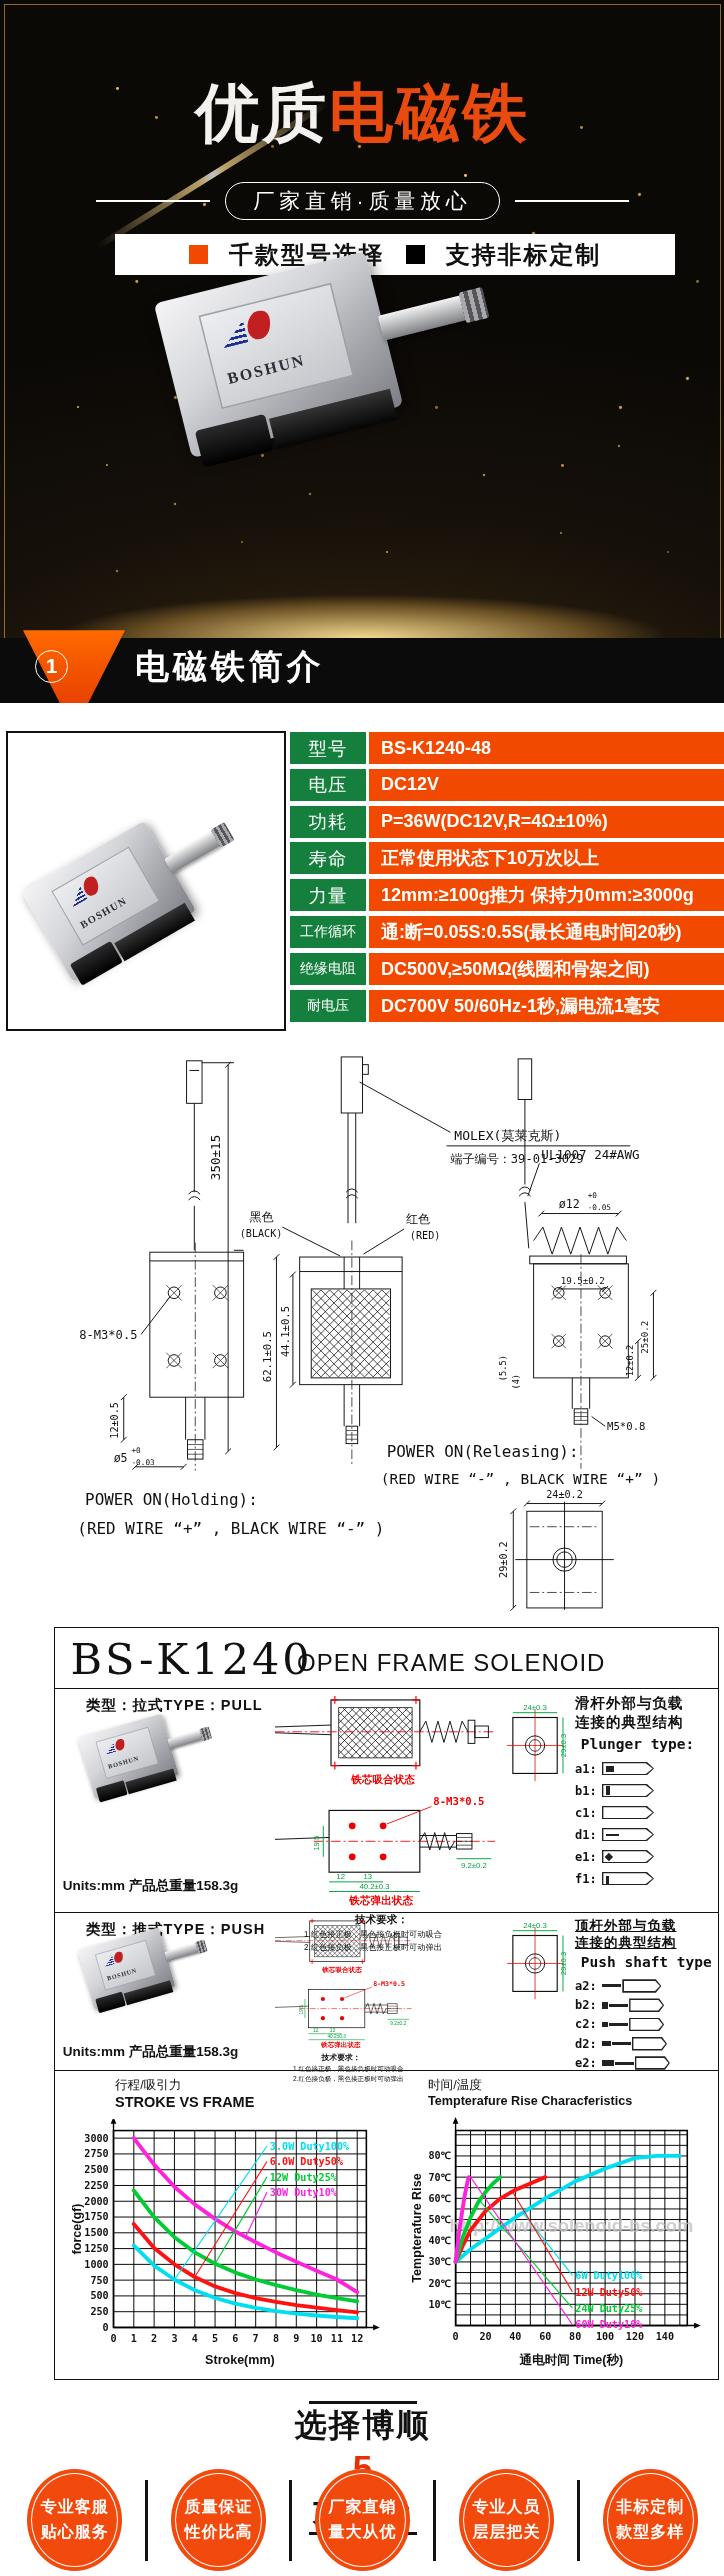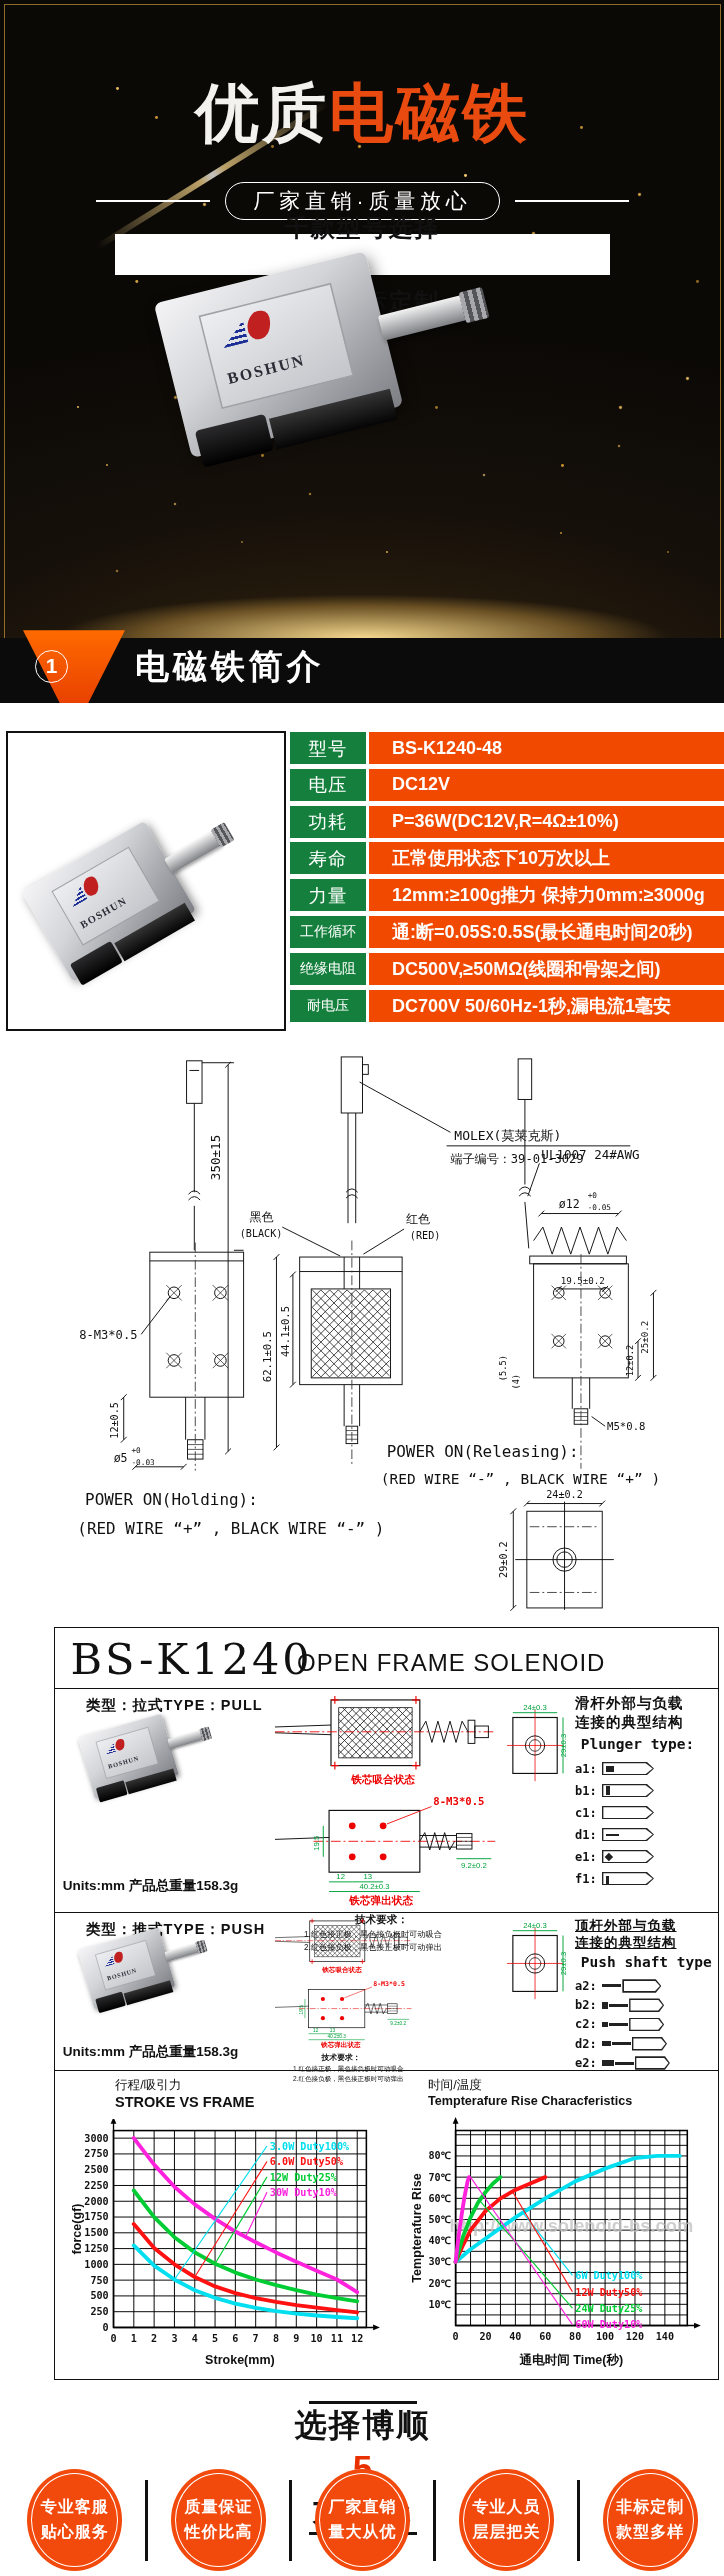--- a/index.html
+++ b/index.html
@@ -13,21 +13,21 @@
   .stars{left:116px;top:87px;box-shadow:39px 29px 0 #c89030,87px 116px 1px #f2c269,155px 58px 0 #9a7020,203px 164px 1px #e0a840,19.3px 193px 0 #caa040,290px 232px 1px #f7d084,464px 39px 0 #b98a2c,522px 106px 1px #eab44e,580px 193px 0 #8f6a20,416px 145px 1px #d9a441,348px 87px 0 #f7c96b,58px 309px 1px #d9a441,145px 367px 0 #aa7f28,503px 319px 1px #e8b85a,445px 377px 0 #c89030,570px 290px 1px #f2c269,319px 319px 0 #9a7020,242px 58px 1px #e0a840;}
   .stars2{left:77px;top:406px;width:1.9px;height:1.9px;box-shadow:29px 58px 0 #caa040,97px 97px 1px #f2c269,164px 135px 0 #9a7020,232px 87px 1px #e0a840,309px 145px 0 #d9a441,406px 68px 1px #f7d084,483px 126px 0 #b98a2c,541px 39px 1px #eab44e,590px 145px 0 #8f6a20,39px 164px 1px #d9a441;}
   .flare{position:absolute;left:77px;top:172px;width:271px;height:5.8px;background:linear-gradient(90deg,transparent,#f6d388 45%,#fff 50%,#f6d388 55%,transparent);transform:rotate(-32deg);opacity:.75;}
   .sparkband{position:absolute;left:0;bottom:0;width:725px;height:87px;background:radial-gradient(ellipse 406px 58px at 50% 100%, rgba(255,226,150,.95), rgba(210,160,70,.4) 55%, transparent 75%);}
   .hero-title{position:absolute;top:70px;left:0;width:725px;text-align:center;font-size:64px;font-weight:900;letter-spacing:2.9px;}
   .hero-title .t1{color:#f4f2ee;}
   .hero-title .t2{color:var(--title_orange,#e84a10);}
   .hero-sub{position:absolute;top:182px;left:0;width:725px;display:flex;align-items:center;justify-content:center;}
   .hero-sub .hline{width:114px;height:1.9px;background:#fff;}
   .capsule{margin:0 15.5px;border:1.9px solid #fff;border-radius:23px;padding:3.9px 27px;color:#fff;font-size:21px;letter-spacing:4.8px;}
-  .featbar{position:absolute;top:234px;left:115px;width:495px;height:41px;background:#fff;display:flex;align-items:center;justify-content:center;gap:21px;flex-direction:column;}
+  .featbar{position:absolute;top:234px;left:115px;width:560px;height:41px;background:#fff;display:flex;align-items:center;justify-content:center;gap:21px;}
   .featbar .sq{width:19.3px;height:19.3px;display:inline-block;}
   .sq-orange{background:var(--accent_orange,#f14a00);}
   .sq-black{background:#000;}
   .feat-label{font-size:24px;font-weight:bold;color:#111;letter-spacing:1.9px;}
 
   
   .sol-mount{position:absolute;display:block;width:222px;height:145px;}
   .sol{position:relative;width:222px;height:145px;}
   .sol-body{position:absolute;left:0;top:9.7px;width:145px;height:106px;border-radius:4.8px;background:linear-gradient(150deg,#f4f4f6 0%,#d4d5d9 38%,#a2a3a8 72%,#7d7e83 100%);box-shadow:1.9px 3.9px 9.7px rgba(0,0,0,.45);}
   .sol-plate{position:absolute;left:27px;top:15.5px;width:89px;height:62px;background:linear-gradient(160deg,#eceef1,#c3c5ca);border:1px solid #9fa1a6;}
@@ -49,21 +49,21 @@
   .tri-circ{position:absolute;left:35px;top:11.6px;width:31px;height:31px;border:1.9px solid #fff;border-radius:50%;color:#fff;font-size:21px;font-weight:bold;display:flex;align-items:center;justify-content:center;}
   .banner-title{position:absolute;left:135px;top:0;height:58px;display:flex;align-items:center;color:#fff;font-size:34px;font-weight:bold;letter-spacing:3.9px;}
 
   
   .spec{top:703px;height:330px;background:#fff;}
   .photo-box{position:absolute;left:5.8px;top:28px;width:276px;height:296px;border:2.9px solid #111;overflow:hidden;background:#fff;}
   .spec-table{position:absolute;left:290px;top:29px;width:435px;display:flex;flex-direction:column;gap:4.8px;}
   .spec-row{display:flex;gap:2.9px;height:32px;}
   .spec-label{width:76px;background:#15803d;color:#fff;font-weight:normal;font-size:18.4px;display:flex;align-items:center;justify-content:center;letter-spacing:1px;white-space:nowrap;}
   .spec-label.small{font-size:14px;letter-spacing:0;}
-  .spec-value{flex:1;background:var(--accent_orange,#f14a00);color:#fff;font-size:18px;font-weight:600;display:flex;align-items:center;padding-left:23px;white-space:nowrap;}
+  .spec-value{flex:1;background:var(--accent_orange,#f14a00);color:#fff;font-size:18px;font-weight:600;display:flex;align-items:center;padding-left:12px;white-space:nowrap;}
 
   
   .drawing{top:1032px;height:594px;background:#fff;}
   #cad{position:absolute;left:0;top:17.4px;}
   .cadt{font-family:"DejaVu Sans Mono",monospace;fill:#111;}
   .cadline{stroke:#111;stroke-width:1;fill:none;}
 
   
   .datasheet{top:1627px;height:753px;background:#fff;}
   .dbox{position:absolute;left:54px;top:0;width:663px;height:751px;border:1.9px solid #111;}

